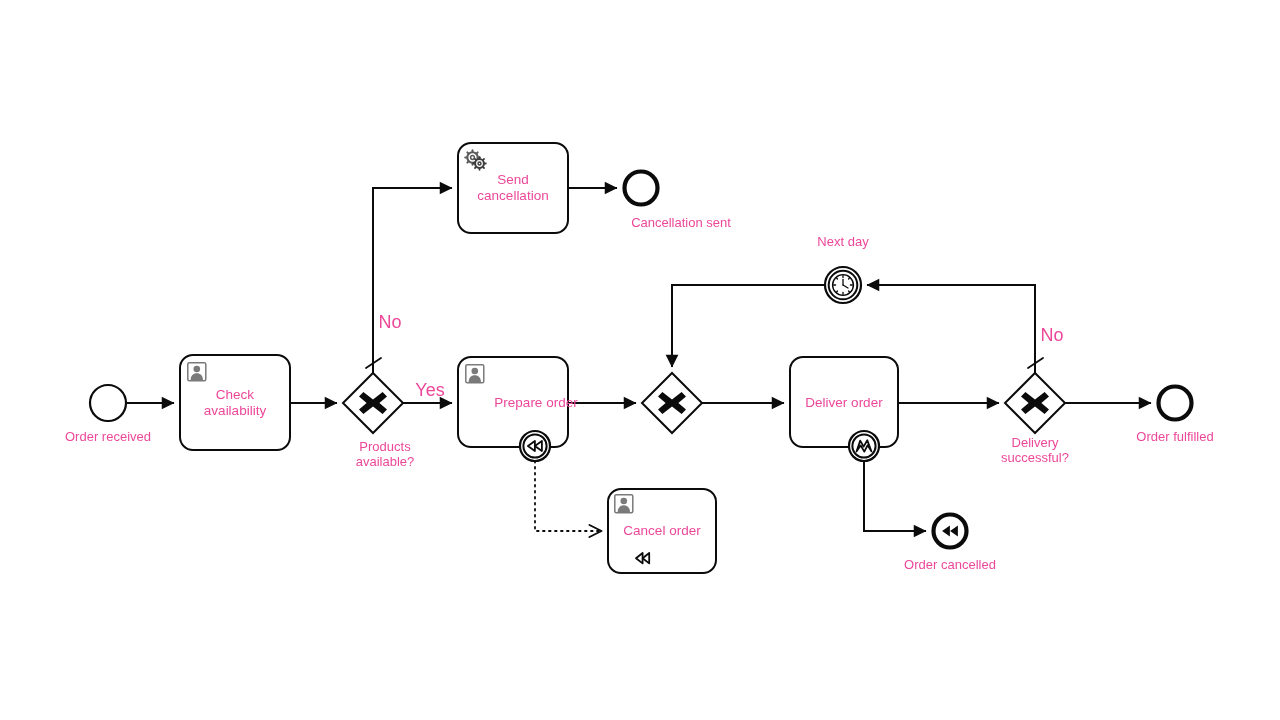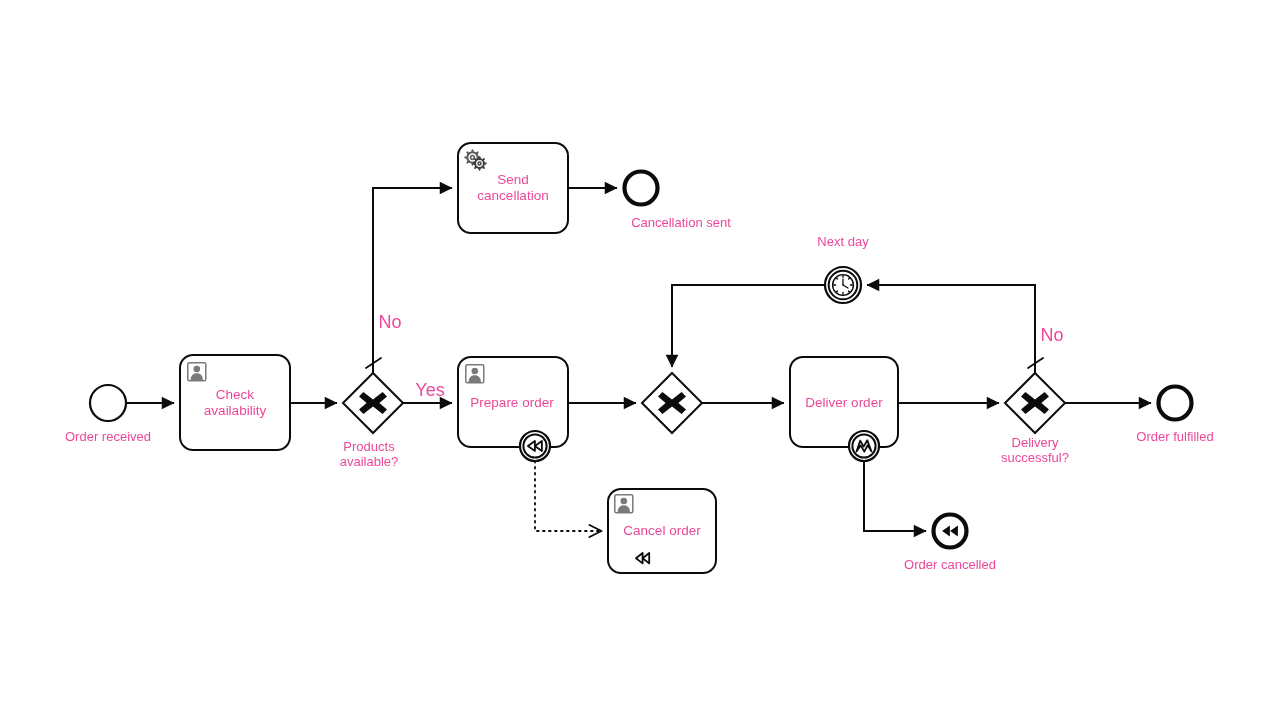--- a/index.html
+++ b/index.html
@@ -293,24 +293,24 @@
 
   <div class="lbl lbl-center lbl-task" style="left:513px; top:188px;">Send
 cancellation</div>
 
   <div class="lbl lbl-center" style="left:641px; top:222px;margin-left:40px;">Cancellation sent</div>
 
   <div class="lbl lbl-center lbl-flow" style="left:390px; top:322px;">No</div>
 
   <div class="lbl lbl-center lbl-flow" style="left:430px; top:390px;text-align:right;">Yes</div>
 
-  <div class="lbl lbl-center" style="left:369px; top:454px;">Products
+  <div class="lbl lbl-center" style="left:385px; top:454px;">Products
 available?</div>
 
-  <div class="lbl lbl-center lbl-task" style="left:512px; top:403px;">Prepare order</div>
+  <div class="lbl lbl-center lbl-task" style="left:536px; top:403px;">Prepare order</div>
 
   <div class="lbl lbl-center lbl-task" style="left:662px; top:531px;text-align:center;">Cancel order</div>
 
   <div class="lbl lbl-center" style="left:843px; top:241px;">Next day</div>
 
   <div class="lbl lbl-center lbl-task" style="left:844px; top:403px;">Deliver order</div>
 
   <div class="lbl lbl-center" style="left:950px; top:564px;">Order cancelled</div>
 
   <div class="lbl lbl-center lbl-flow" style="left:1052px; top:335px;">No</div>

